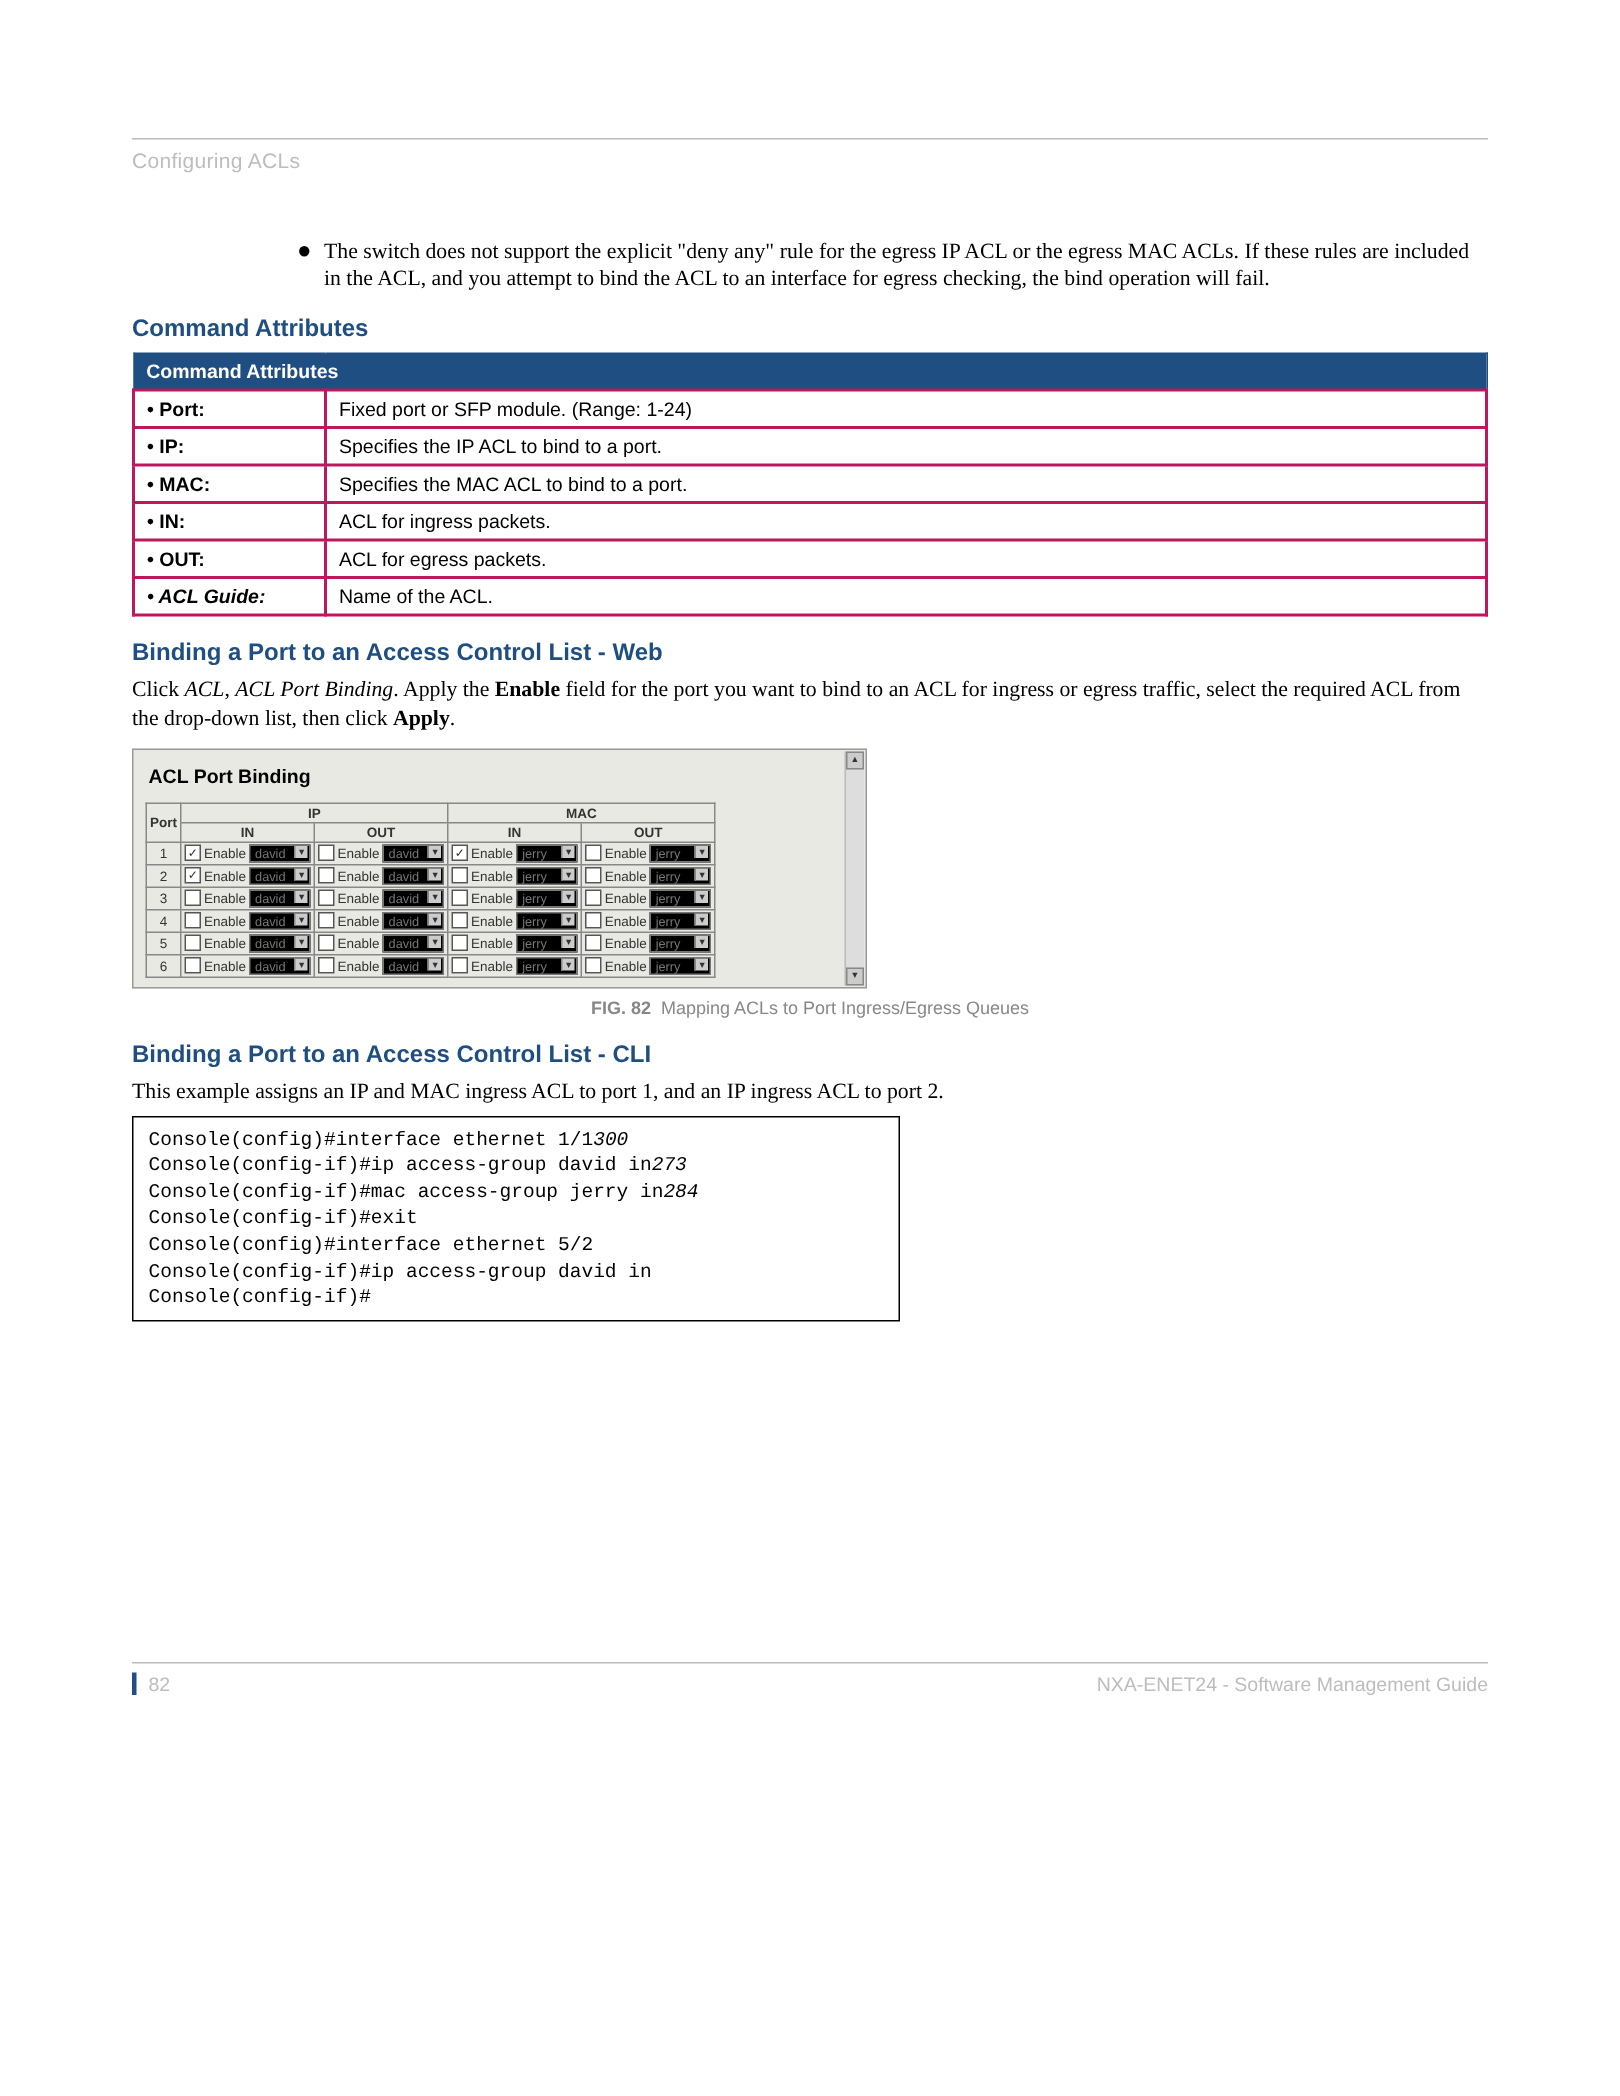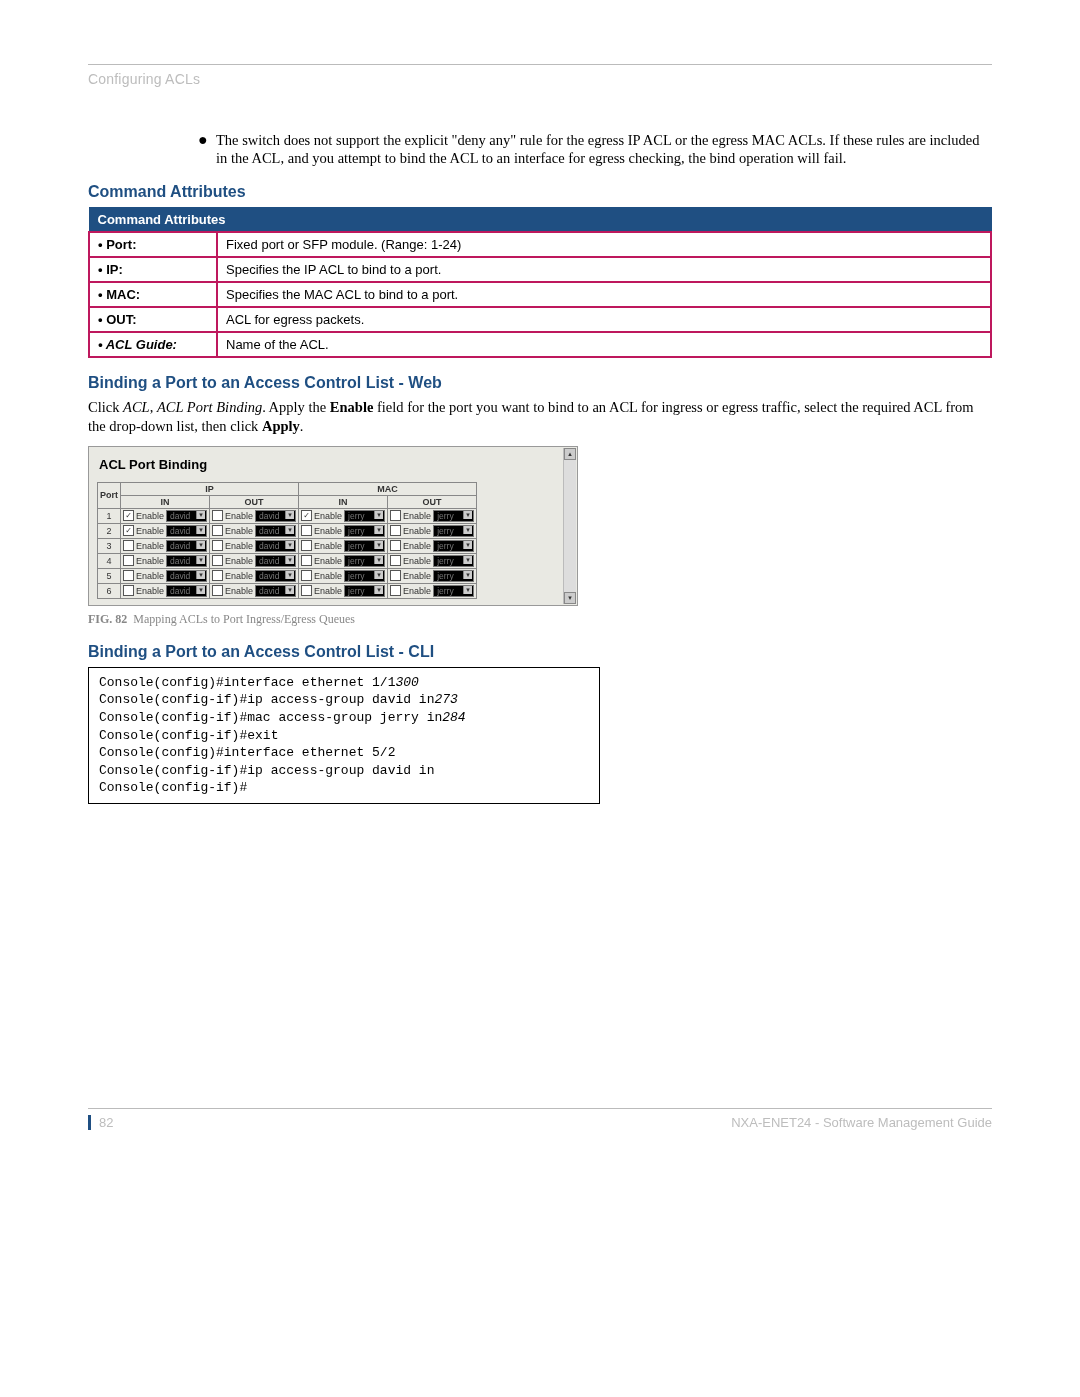--- a/index.html
+++ b/index.html
@@ -8,21 +8,21 @@
     background: #fff;
     font-family: "Times New Roman", Times, serif;
     font-size: 14px;
     color: #000;
   }
   .page {
     width: 1080px;
     height: 1176px;
     position: relative;
     box-sizing: border-box;
-    padding: 64px 88px 50px 88px;
+    padding: 92px 88px 50px 88px;
   }
   .top-rule {
     border-top: 1px solid #bbb;
     margin-bottom: 6px;
   }
   .chapter-title {
     font-family: Arial, Helvetica, sans-serif;
     color: #bdbdbd;
     font-size: 14px;
     letter-spacing: 0.2px;
@@ -183,24 +183,25 @@
     top: 0;
     font-size: 7px;
     color: #333;
     background: #ccc;
     width: 8px;
     text-align: center;
     border-left: 1px solid #888;
   }
   .fig-caption {
     margin-left: -110px;
-    font-family: Liberation Serif, serif;
+    font-family: Liberation Sans, sans-serif;
     font-size: 12px;
     color: #888;
     margin-top: 6px;
+    text-align: center;
   }
   .fig-caption b { color: #888; }
   .cli-box {
     margin-left: -110px;
     margin-top: 6px;
     border: 1px solid #000;
     width: 490px;
     padding: 6px 10px;
     font-family: "Courier New", Courier, monospace;
     font-size: 13px;
@@ -258,20 +259,24 @@
           </tr>
           <tr>
             <td class="key">• IP:</td>
             <td>Specifies the IP ACL to bind to a port.</td>
           </tr>
           <tr>
             <td class="key">• MAC:</td>
             <td>Specifies the MAC ACL to bind to a port.</td>
           </tr>
           <tr>
+            <td class="key">• IN:</td>
+            <td>ACL for ingress packets.</td>
+          </tr>
+          <tr>
             <td class="key">• OUT:</td>
             <td>ACL for egress packets.</td>
           </tr>
           <tr>
             <td class="key keyi">• ACL Guide:</td>
             <td>Name of the ACL.</td>
           </tr>
         </tbody>
     </table>
 
@@ -490,20 +495,21 @@
             </tr>
           </tbody>
       </table>
     </div>
 
     <div class="fig-caption">
       <b>FIG. 82</b>&nbsp;&nbsp;<span>Mapping ACLs to Port Ingress/Egress Queues</span>
     </div>
 
     <div class="sec-h left">Binding a Port to an Access Control List - CLI</div>
+    <div class="para">This example assigns an IP and MAC ingress ACL to port 1, and an IP ingress ACL to port 2.</div>
 
     <div class="cli-box"><span>Console(config)#interface ethernet 1/1</span><span class="ref">300</span>
 <span>Console(config-if)#ip access-group david in</span><span class="ref">273</span>
 <span>Console(config-if)#mac access-group jerry in</span><span class="ref">284</span>
 <span>Console(config-if)#exit</span>
 <span>Console(config)#interface ethernet 5/2</span>
 <span>Console(config-if)#ip access-group david in</span>
 <span>Console(config-if)#</span></div>
 
   </div>

